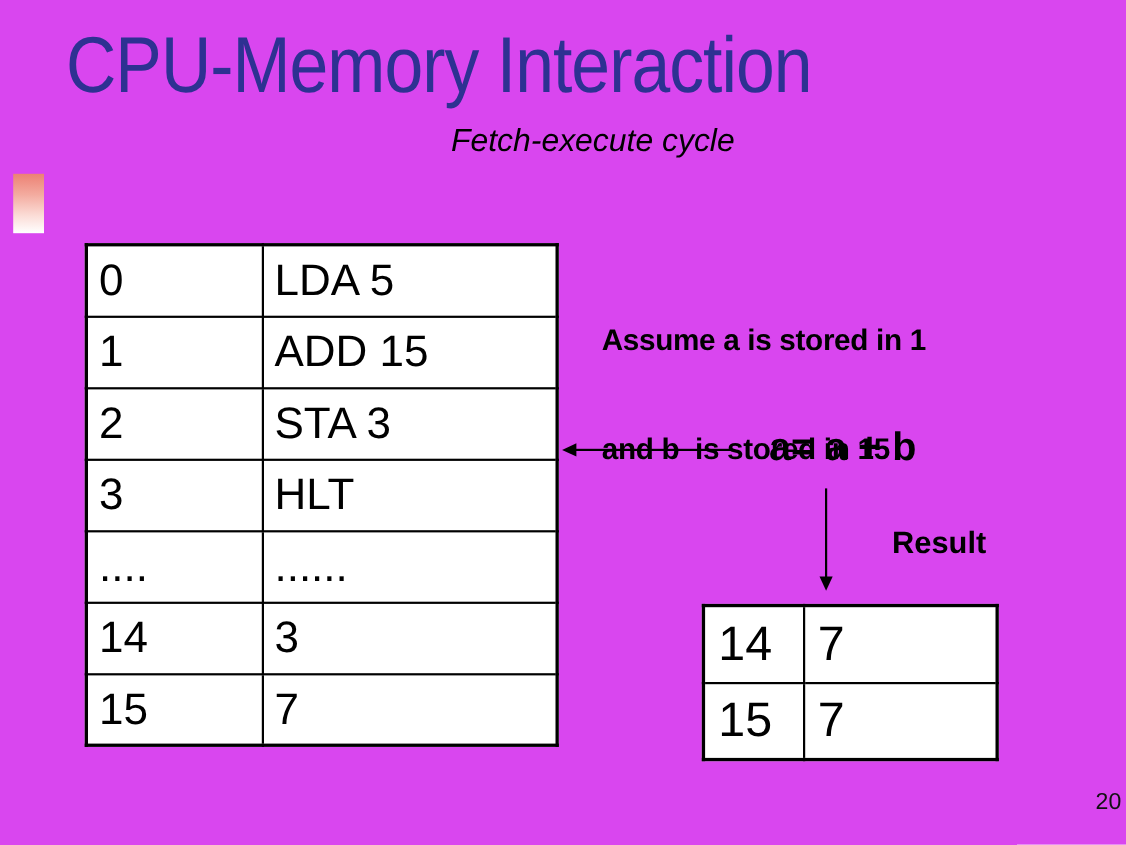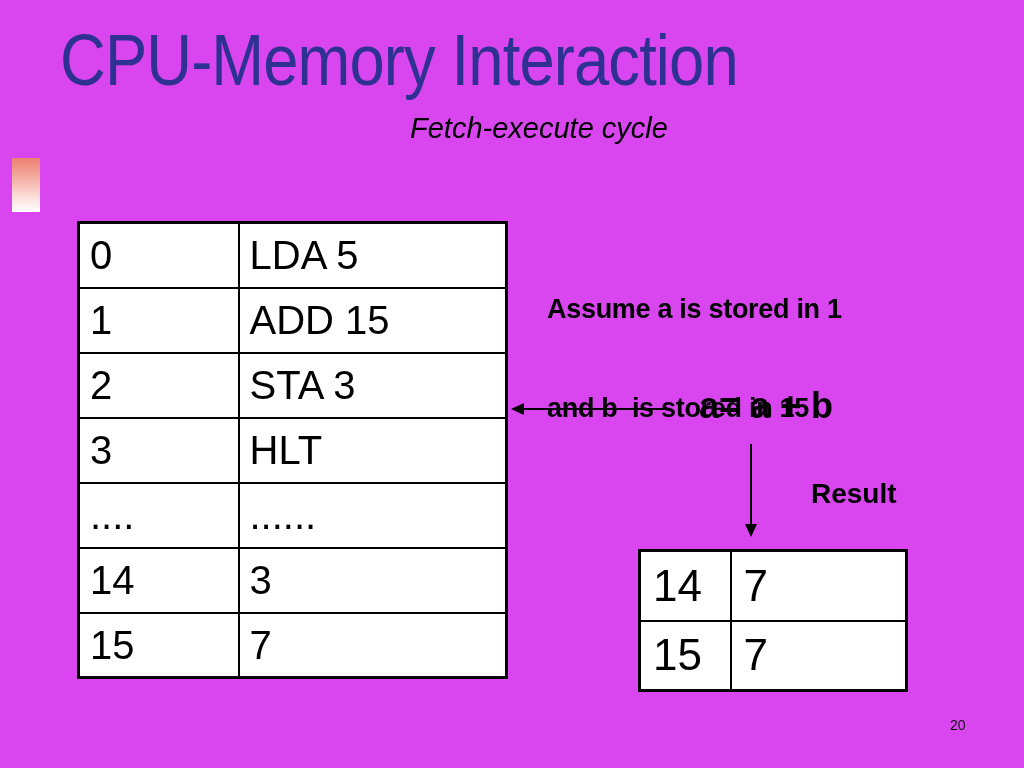--- a/index.html
+++ b/index.html
@@ -102,22 +102,22 @@
     left: 811px; top: 451px;
     font-size: 28px;
     font-weight: bold;
     color: #000000;
     white-space: nowrap;
     margin-top: 27px;
   }
 
   .page-number {
     position: absolute;
-    left: 950px; top: 717px;
-    font-size: 14px;
+    left: 996px; top: 717px;
+    font-size: 21px;
     color: #111111;
   }
 
   
   .arrow-left-line {
     position: absolute;
     left: 522px; top: 408px;
     width: 145px; height: 2px;
     background: #000000;
   }

